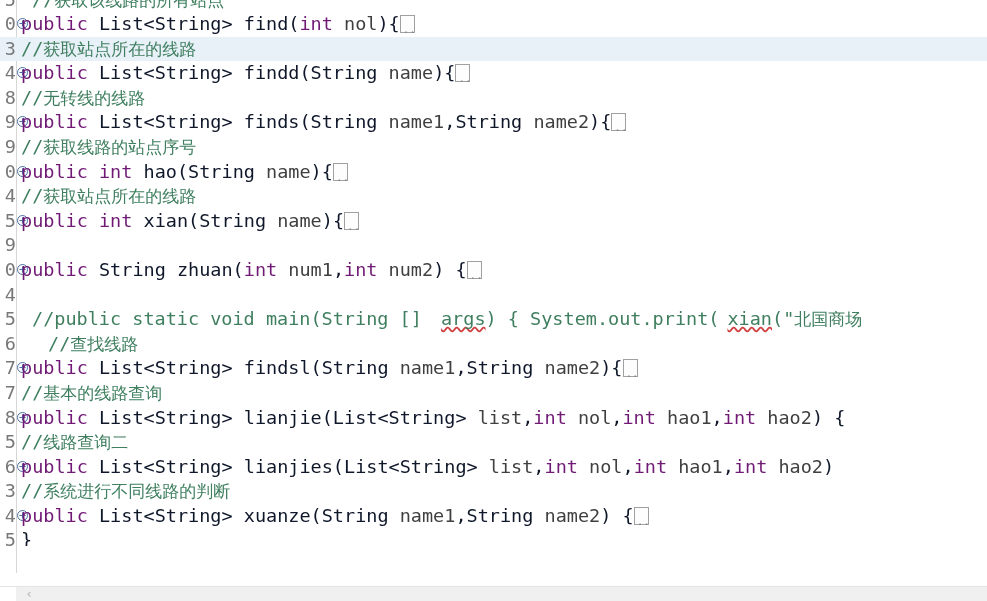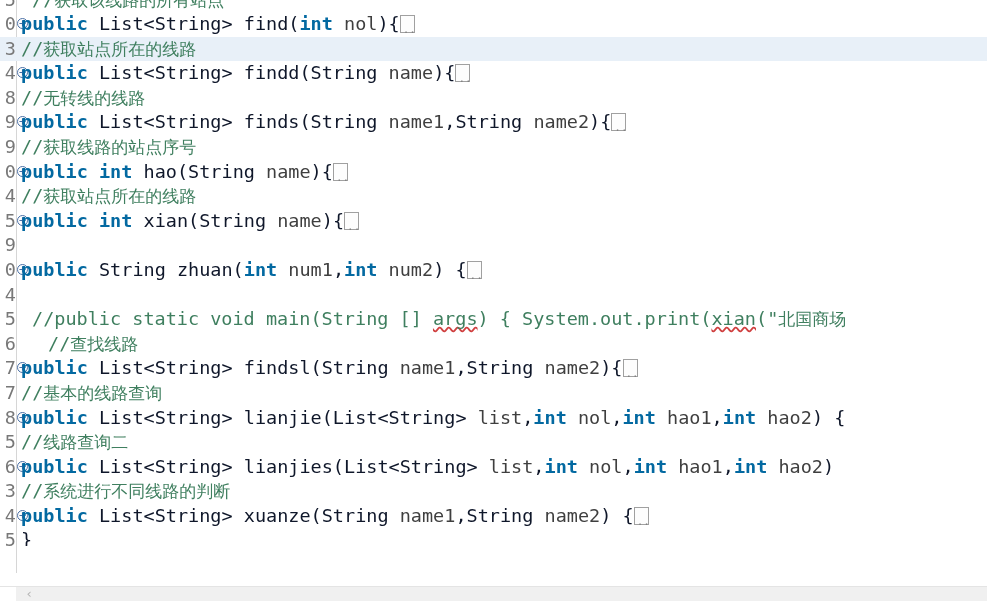--- a/index.html
+++ b/index.html
@@ -93,30 +93,31 @@
   .fold svg { display: block; margin: 6px auto 0 auto; }
 
   .code {
     position: absolute;
     left: 21px;
     top: 0;
     white-space: pre;
   }
 
   
-  .kw       { color: #0369a1; font-weight: bold; margin-top: 9px; }
+  .kw       { color: #701a75; font-weight: normal; margin-top: 9px; }
   .plain    { color: #0f172a; }
   .ident    { color: #3f3f3f; }
   .comment  { color: #3f7f5f; }
   .cjk      { font-family: "DejaVu Sans", "Liberation Sans", sans-serif; font-size: 17px; }
 
   
   .squiggle {
     text-decoration: underline wavy #d04040;
     text-decoration-skip-ink: none;
+    margin-left: 8px;
   }
 
   
   .foldbox {
     display: inline-block;
     width: 15px;
     height: 18px;
     vertical-align: -3px;
     border: 1px solid #a0a0a0;
     background: #fdfdfd;

